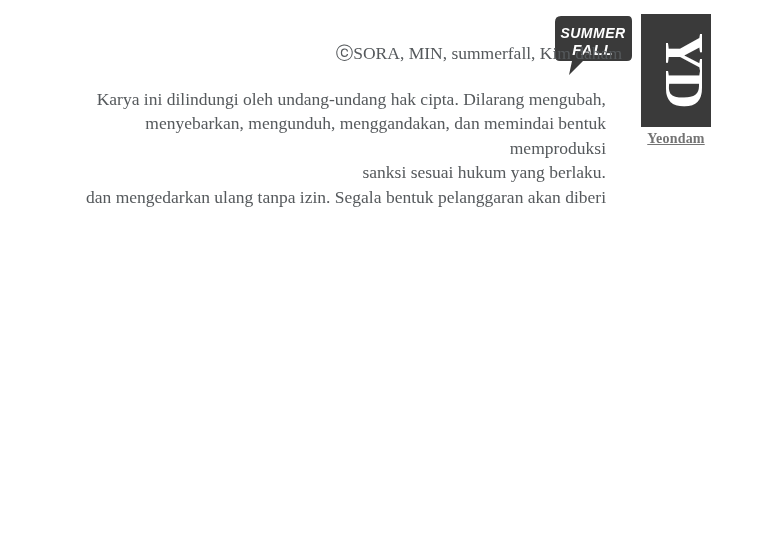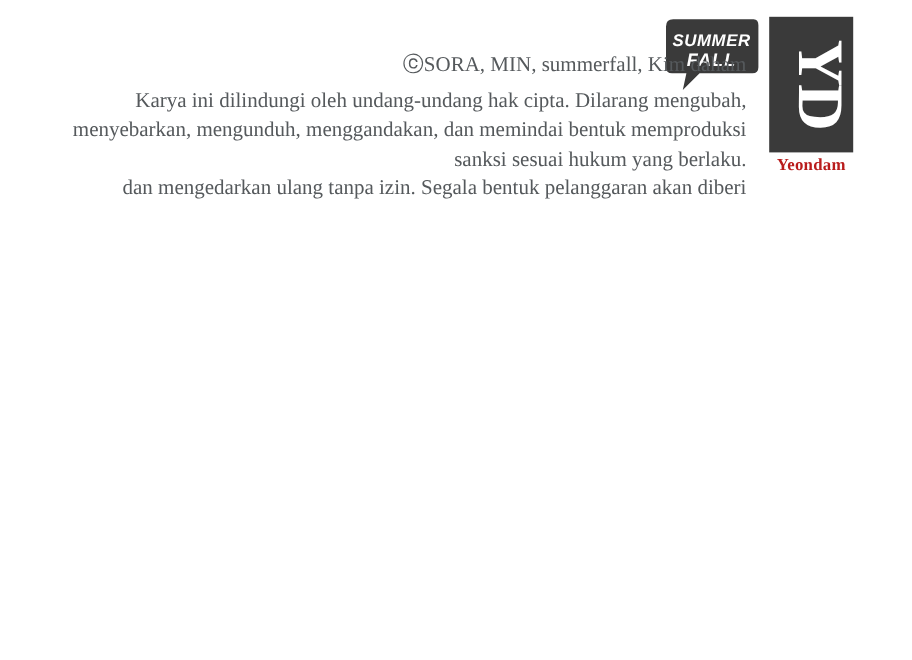--- a/index.html
+++ b/index.html
@@ -54,21 +54,22 @@
     align-items: center;
     justify-content: center;
   }
   .yeondam-mark svg { display: block; }
   .yeondam-name {
     margin-top: 4px;
     font-family: "Liberation Serif", serif;
     font-weight: bold;
     font-size: 14px;
     letter-spacing: 0.2px;
-    color: #b91c1c;
+    color: #737373;
+    text-decoration: underline;
   }
 
   
   .copy-block {
     position: absolute;
     top: 41px;
     left: 60px;
     width: 562px;
     text-align: right;
     color: #55595c;
@@ -76,21 +77,21 @@
     font-size: 17.5px;
     line-height: 24.5px;
   }
   .copy-line-1 {
     margin: 0;
     padding-right: 0px;
     white-space: nowrap;
     text-align: right;
   }
   .copy-body {
-    margin: 0;
+    margin: 16px;
     padding-top: 5px;
   }
   .copy-body .ln {
     display: block;
   }
 </style>
 </head>
 <body>
 
 <div class="page">

